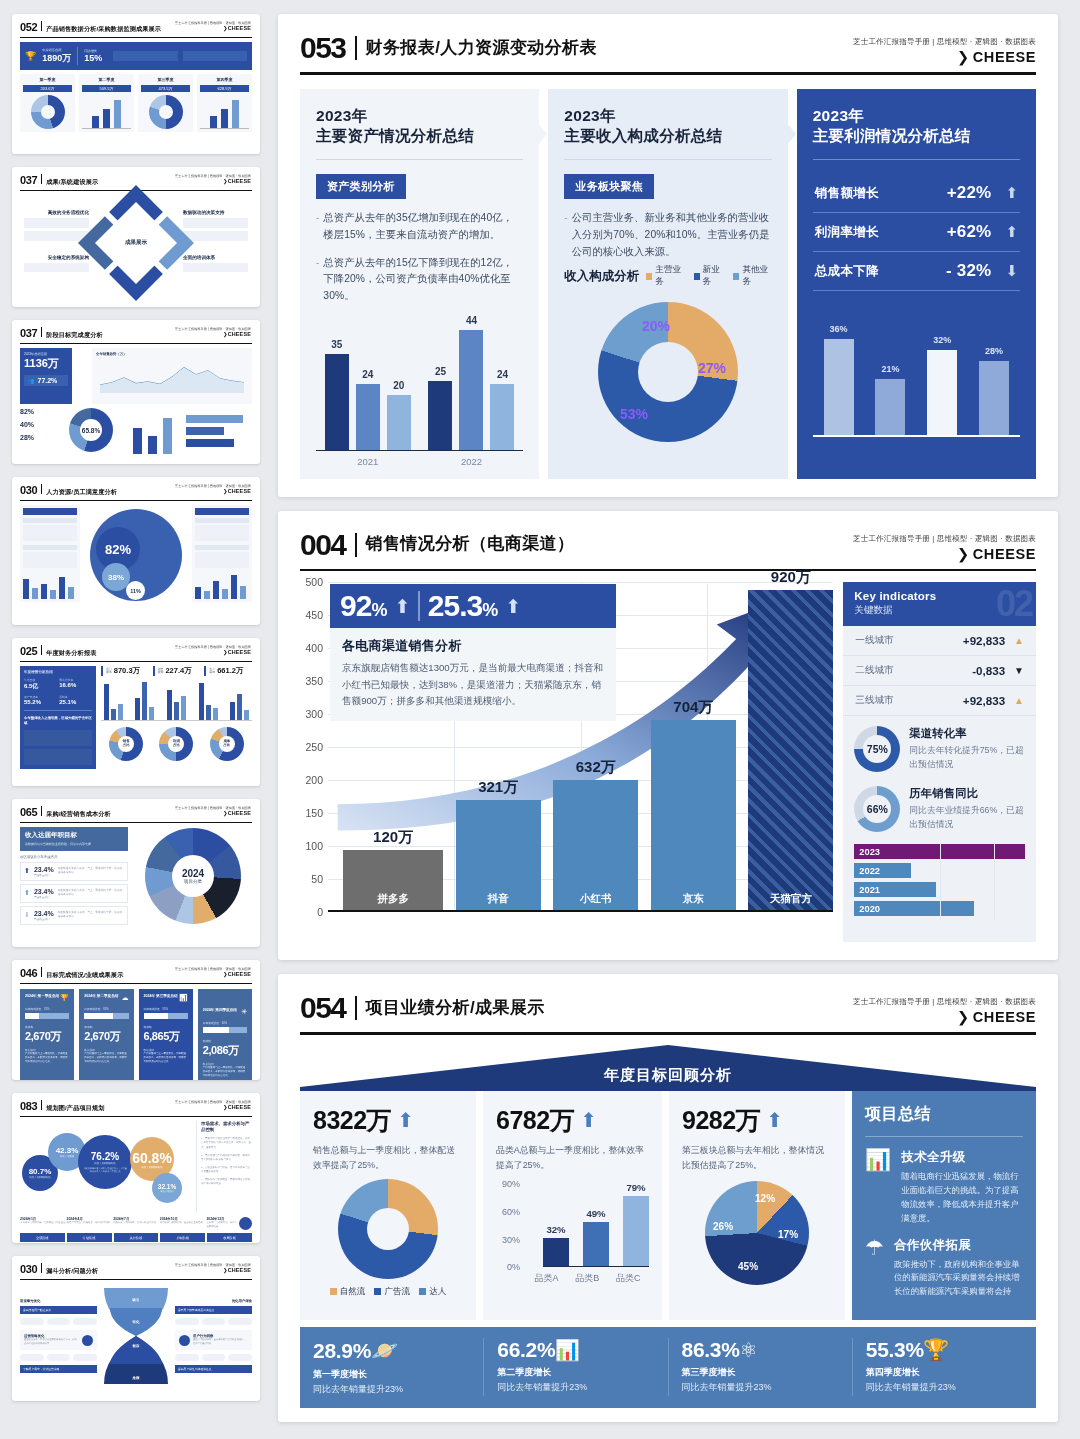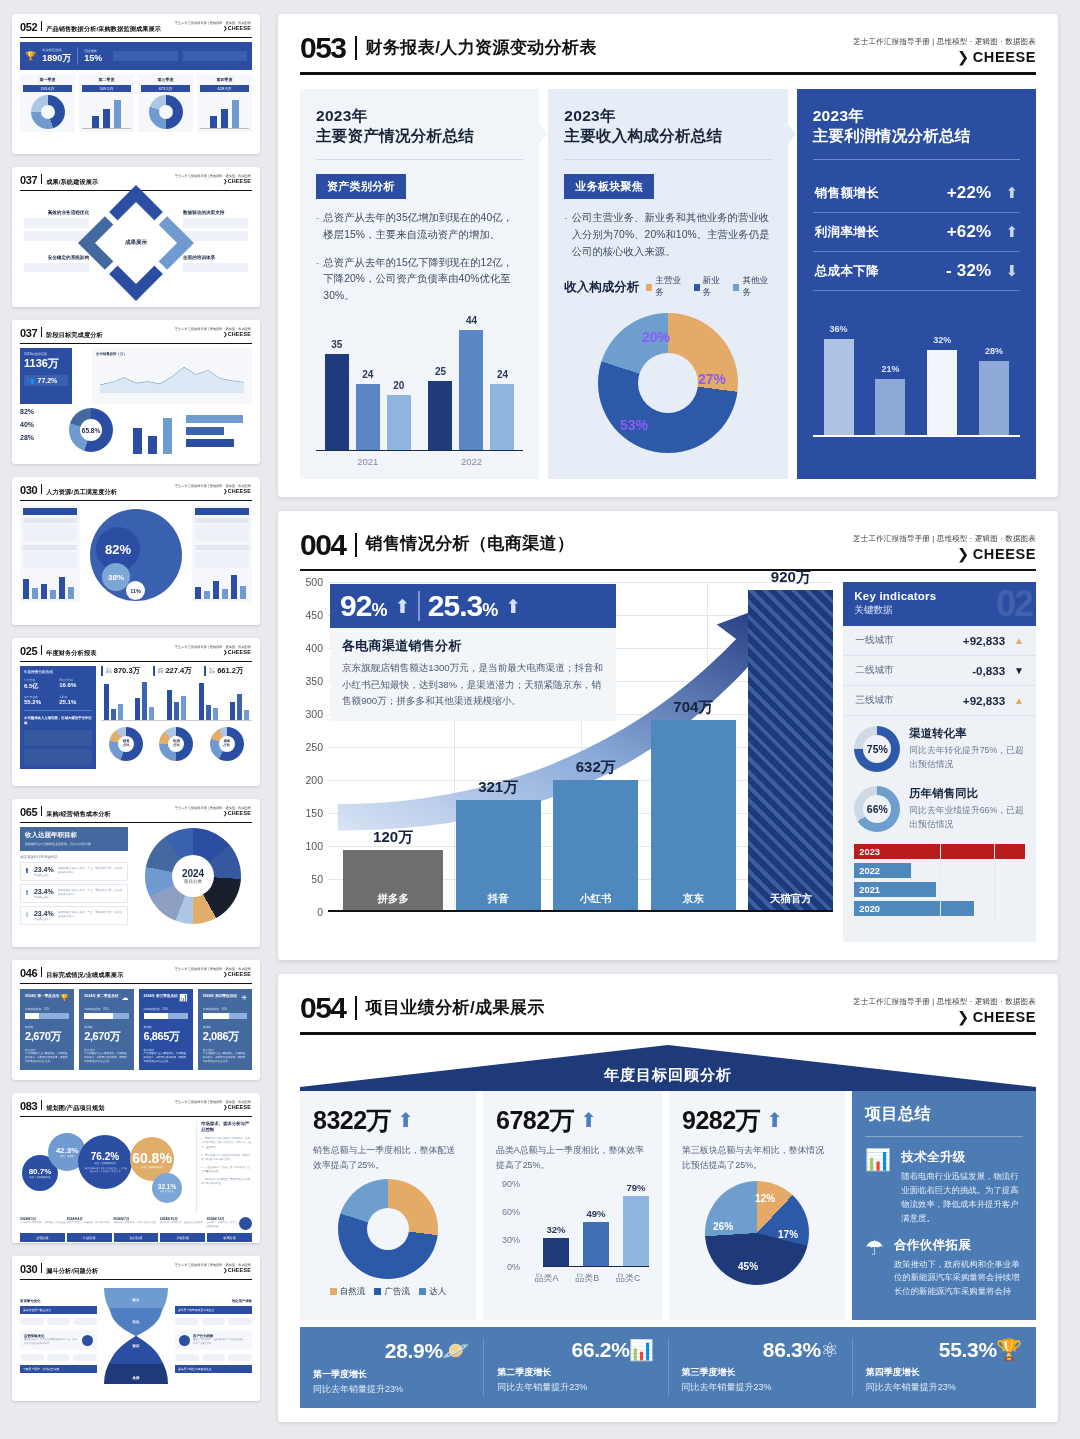--- a/index.html
+++ b/index.html
@@ -146,21 +146,21 @@
   .big54 .n { font-size: 25px; font-weight: 700; color: #111; letter-spacing: -.5px; }
   .desc54 { font-size: 8.9px; color: #55647c; line-height: 1.68; margin-top: 6px; }
   .sum-h { font-size: 16px; font-weight: 700; color: #fff; letter-spacing: .5px; }
   .sum-hr { height: 1px; background: #86a8cf; margin: 11px 0 12px 0;}
   .sum-it { display: flex; gap: 10px; margin-bottom: 11px; }
   .sum-it h4 { font-size: 12.5px; font-weight: 700; color: #fff; letter-spacing: .4px;}
   .sum-it p { font-size: 8.4px; color: #e2ecf7; line-height: 1.66; margin-top: 4px;}
   .stats54 { display: flex; background: #4d7cb5; margin-top: 7px; padding: 11px 0 12px 0;}
   .st { flex: 1; padding: 0 13px; border-right: 1px solid #6e97c7; position: relative;}
   .st:last-child { border-right: none; }
-  .st .top { display: flex; align-items: center; justify-content: flex-end;}
+  .st .top { display: flex; align-items: center; justify-content: flex-start;}
   .st .pct { font-size: 21px; font-weight: 700; color: #fff; letter-spacing: -.3px;}
   .st .l1 { font-size: 9px; color: #fff; font-weight: 700; margin-top: 4px;}
   .st .l2 { font-size: 9px; color: #e4edf8; margin-top: 2px;}
 
   .minib { display: flex; align-items: flex-end; gap: 14px; height: 84px; border-bottom: 1.8px solid #1c2b47;}
   .minib .bb { width: 26px; position: relative;}
   .minib .bb span { position: absolute; top: -14px; left:50%; transform: translateX(-50%); font-size: 9.6px; color: #2b3a55; font-weight:600;}
   .ytk { font-size: 9px; color: #6b7a92; }
 </style>
 </head>
@@ -563,21 +563,21 @@
             </div>
           <div style="font-size:2.7px;color:#cfe0f7;margin-top:5px">目标完成进度&nbsp;&nbsp;&nbsp;&nbsp;55%</div>
           <div style="height:6px;background:#8fb0dd;margin-top:2px">
               <div style="width:55%;height:100%;background:#fff"></div>
             </div>
           <div style="font-size:2.7px;color:#cfe0f7;margin-top:6px">完成额</div>
           <div style="font-size:11px;font-weight:700;color:#fff;letter-spacing:-.4px">6,865万</div>
           <div style="font-size:2.7px;color:#cfe0f7;margin-top:4px">数据说明</div>
           <div style="font-size:2.5px;color:#dbe7f7;line-height:1.6">产品销售额与上一季度相比，整体配送效率提高，本数据仅提供参考，请根据实际情况填写内容信息。</div>
         </div>
-        <div class="bluebox2" style="flex:1;padding:5px 5px 6px">
+        <div class="bluebox2" style="flex:1;padding:19px 5px 6px">
           <div style="display:flex;justify-content:space-between;align-items:flex-start">
               <span style="font-size:3.6px;color:#fff;font-weight:700;line-height:1.3">2024年 第四季度总结</span>
               <span style="font-size:7px;color:#fff">✳</span>
             </div>
           <div style="font-size:2.7px;color:#cfe0f7;margin-top:5px">目标完成进度&nbsp;&nbsp;&nbsp;&nbsp;60%</div>
           <div style="height:6px;background:#8fb0dd;margin-top:2px">
               <div style="width:60%;height:100%;background:#fff"></div>
             </div>
           <div style="font-size:2.7px;color:#cfe0f7;margin-top:6px">完成额</div>
           <div style="font-size:11px;font-weight:700;color:#fff;letter-spacing:-.4px">2,086万</div>
@@ -803,21 +803,21 @@
         <div class="card53 c53b">
           <div class="arrowtip"></div>
           <div class="c53-t"><span>2023年</span><br><span>主要收入构成分析总结</span></div>
           <div class="c53-hr"></div>
           <span class="tagpill">业务板块聚焦</span>
           <div class="bul">
               <span class="d">-</span>
               <p>公司主营业务、新业务和其他业务的营业收入分别为70%、20%和10%。主营业务仍是公司的核心收入来源。</p>
             </div>
 
-          <div style="display:flex;align-items:center;gap:7px;margin-top:15px">
+          <div style="display:flex;align-items:center;gap:7px;margin-top:4px">
             <span style="font-size:12.5px;font-weight:700;color:#15233d;white-space:nowrap">收入构成分析</span>
             <div class="legend">
               <span class="lg">
                   <i class="sw" style="background:#e3aa68"></i>
                   <span>主营业务</span>
                 </span>
               <span class="lg">
                   <i class="sw" style="background:#2d5aa8"></i>
                   <span>新业务</span>
                 </span>
@@ -1011,21 +1011,21 @@
             </div>
             <div>
               <div class="kp-it-h">历年销售同比</div>
               <div class="kp-it-p">同比去年业绩提升66%，已超出预估情况</div>
             </div>
           </div>
 
           <div class="ybars">
             <div class="vl" style="left:50%;top:8px;bottom:10px"></div>
             <div class="vl" style="left:78%;top:8px;bottom:10px"></div>
-            <div class="ybar" style="width:100%;background:#b91c1c">2023</div>
+            <div class="ybar" style="width:100%;background:#701a75">2023</div>
             <div class="ybar" style="width:33%;background:#4f88bd">2022</div>
             <div class="ybar" style="width:48%;background:#4f88bd">2021</div>
             <div class="ybar" style="width:70%;background:#4f88bd">2020</div>
           </div>
         </div>
       </div>
     </div>
 
     <div class="slide" style="padding-bottom:14px">
       <div class="s-head">

